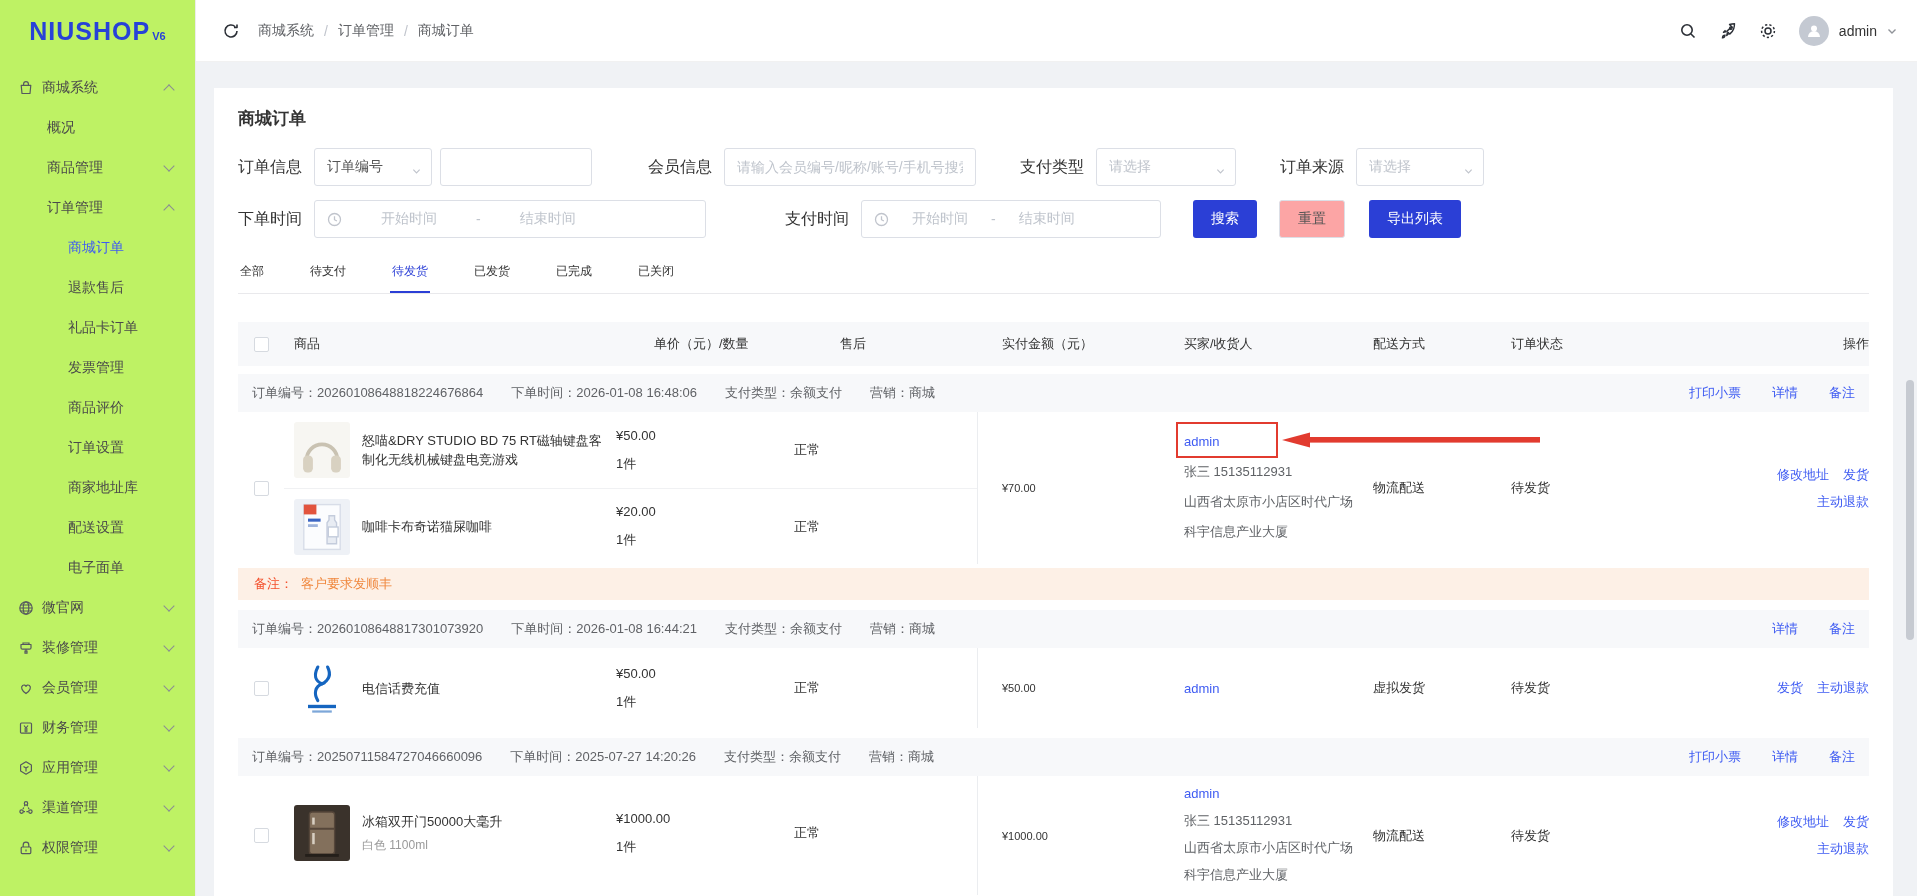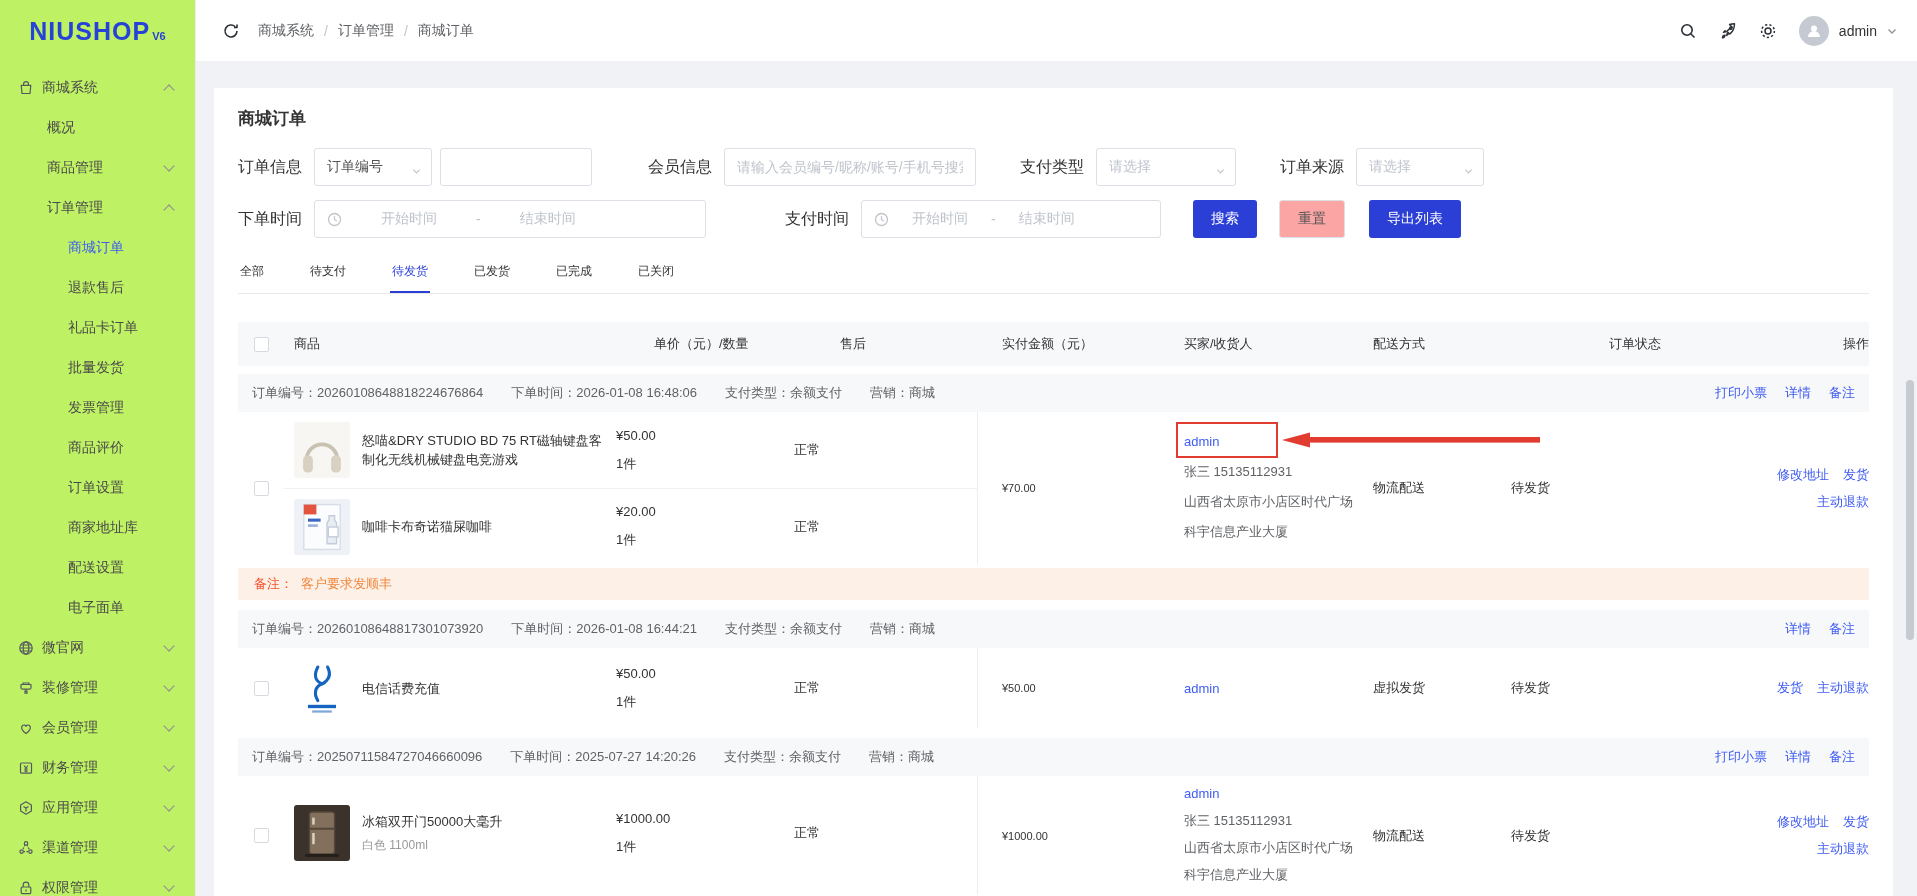--- a/index.html
+++ b/index.html
@@ -72,29 +72,29 @@
   
   .thead { display:flex; align-items:center; height:44px; background:#f7f8fa; margin-top:28px; font-size:13px; color:#333; }
   .col-check { width:46px; display:flex; align-items:center; justify-content:center; flex:none; }
   .checkbox { width:15px; height:15px; border:1px solid #d6dae0; border-radius:2px; background:#fff; cursor:pointer; }
   .h-price { position:absolute; left:370px; }
   .h-aftersale { position:absolute; left:556px; }
   .h-left { width:694px; position:relative; height:100%; display:flex; align-items:center; }
   .h-amount { width:190px; padding-left:24px; }
   .h-buyer { width:205px; padding-left:16px; }
   .h-delivery { width:138px; }
-  .h-status { width:150px;text-align:right; }
+  .h-status { width:150px; }
   .h-op { flex:1; text-align:right; }
 
   
   .order { margin-top:8px; }
   .order + .order { margin-top:10px; }
   .order-head { height:38px; background:#f7f8fa; display:flex; align-items:center; justify-content:space-between; padding:0 14px 0 14px; font-size:13px; color:#606266; }
   .oh-left { display:flex; gap:28px; }
-  .oh-links { display:flex; gap:18px; }
+  .oh-links { display:flex; gap:31px; }
   .link { color:#3e5bf2; cursor:pointer; font-size:13px; }
   .order-body { display:flex; position:relative; }
   .col-products { width:694px; border-right:1px solid #ebedf0; }
   .prod-row { display:flex; align-items:center; height:76px; }
   .prod-row + .prod-row { border-top:1px solid #f0f1f3; }
   .prod-img { width:56px; height:56px; margin-left:10px; border-radius:3px; overflow:hidden; flex:none; }
   .prod-img svg { width:56px; height:56px; display:block; }
   .prod-info { width:246px; margin-left:12px; font-size:13px; color:#333; line-height:19px; }
   .prod-spec { color:#999; font-size:12px; margin-top:5px; }
   .prod-price { width:150px; padding-left:8px; display:flex; flex-direction:column; gap:12px; font-size:13px; color:#333; flex:none; }
@@ -169,25 +169,20 @@
           <span class="mi-label">退款售后</span>
 
         </div>
 
         <div class="menu-item lvl2">
 
           <span class="mi-label">礼品卡订单</span>
 
         </div>
 
-        <div class="menu-item lvl2">
-
-          <span class="mi-label">批量发货</span>
-
-        </div>
 
         <div class="menu-item lvl2">
 
           <span class="mi-label">发票管理</span>
 
         </div>
 
         <div class="menu-item lvl2">
 
           <span class="mi-label">商品评价</span>

